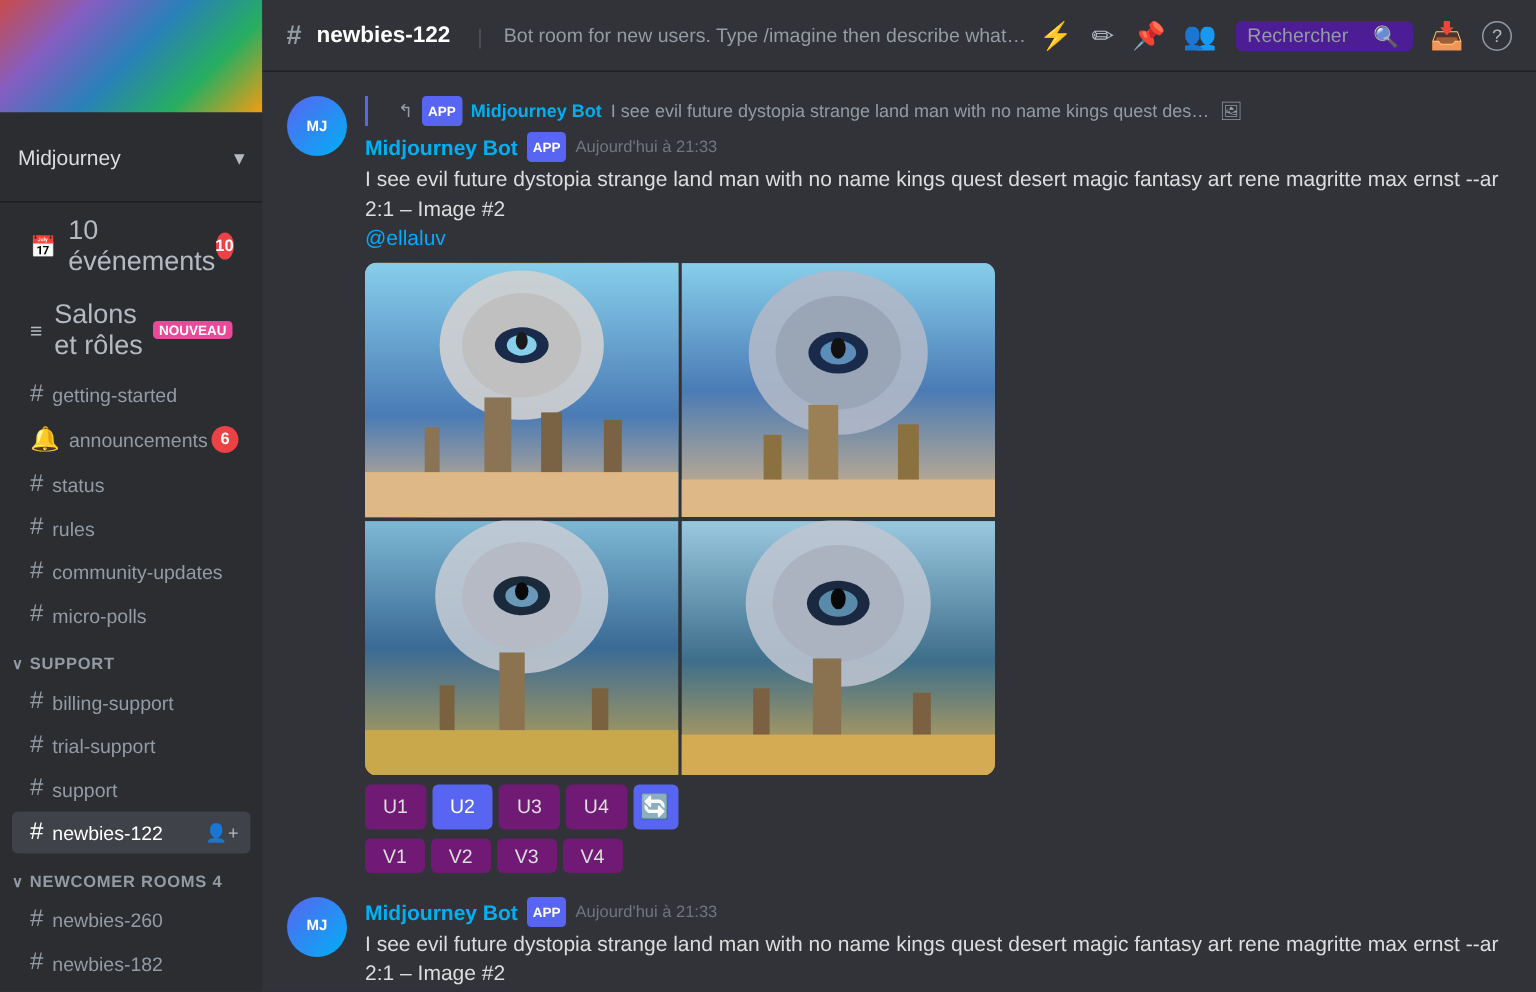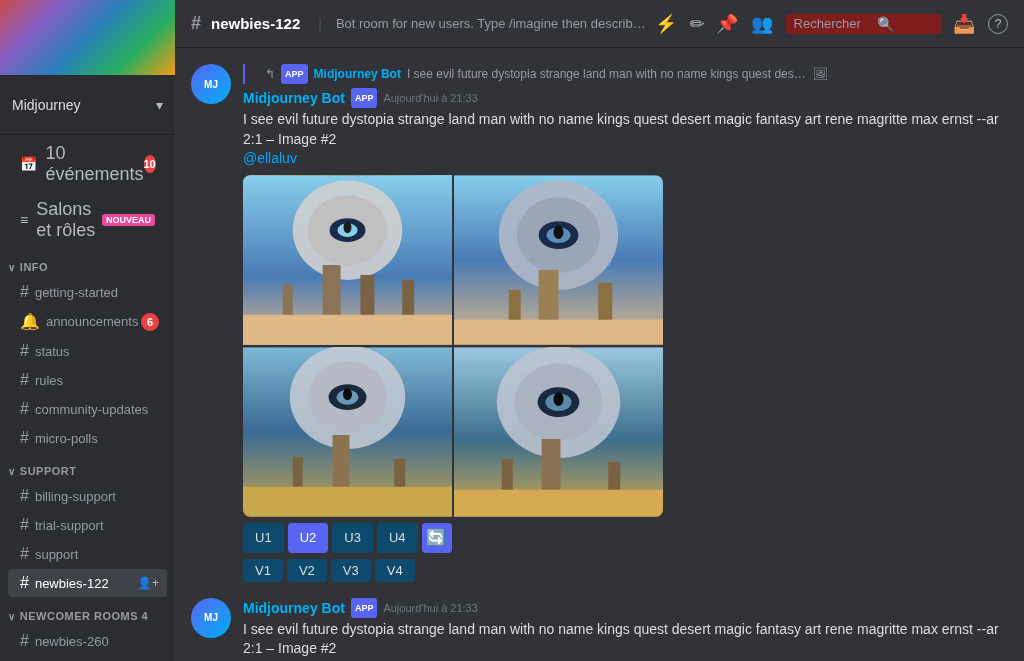--- a/index.html
+++ b/index.html
@@ -31,21 +31,21 @@
     
     #main { flex: 1; display: flex; flex-direction: column; background: #313338; overflow: hidden; }
 
     
     #channel-header { height: 48px; background: #313338; border-bottom: 1px solid #1e1f22; display: flex; align-items: center; padding: 0 16px; gap: 8px; flex-shrink: 0; }
     #channel-header-hash { color: #949ba4; font-size: 20px; margin-right: 2px; }
     #channel-header-name { font-weight: 700; font-size: 15px; color: #fff; margin-right: 8px; }
     #channel-header-desc { font-size: 13px; color: #949ba4; flex: 1; white-space: nowrap; overflow: hidden; text-overflow: ellipsis; }
     .header-icons { display: flex; align-items: center; gap: 12px; margin-left: auto; }
     .header-icon-btn { color: #b5bac1; cursor: pointer; font-size: 18px; display: flex; align-items: center; }
-    #search-box { display: flex; align-items: center; background: #7f1d1d; border-radius: 4px; padding: 2px 8px; gap: 4px; width: 156px; }
+    #search-box { display: flex; align-items: center; background: #4c1d95; border-radius: 4px; padding: 2px 8px; gap: 4px; width: 118px; }
     #search-input { background: transparent; border: none; outline: none; color: #b5bac1; font-size: 13px; width: 80px; }
     #search-input::placeholder { color: #949ba4; }
 
     
     #chat-area { flex: 1; overflow-y: auto; padding: 16px; display: flex; flex-direction: column; gap: 8px; }
     #chat-area::-webkit-scrollbar { width: 6px; }
     #chat-area::-webkit-scrollbar-thumb { background: #1e1f22; border-radius: 3px; }
 
     .message-group { display: flex; gap: 12px; align-items: flex-start; }
     .avatar-placeholder { width: 40px; height: 40px; border-radius: 50%; background: linear-gradient(135deg, #5865f2, #eb459e); display: flex; align-items: center; justify-content: center; color: #fff; font-weight: 700; font-size: 14px; flex-shrink: 0; }
@@ -58,21 +58,21 @@
     .app-badge { background: #5865f2; color: #fff; font-size: 9px; font-weight: 700; border-radius: 3px; padding: 5px 4px; text-transform: uppercase; }
     .message-text { font-size: 14px; color: #dcddde; line-height: 1.4; }
     .mention { color: #00aafc; }
 
     
     .image-grid { display: grid; grid-template-columns: 1fr 1fr; gap: 2px; width: 420px; border-radius: 8px; overflow: hidden; margin-top: 6px; }
 
     
     .action-row { display: flex; flex-wrap: wrap; gap: 4px; margin-top: 6px; }
     .btn { padding: 4px 12px; border-radius: 4px; font-size: 13px; font-weight: 500; cursor: pointer; border: none; display: flex; align-items: center; gap: 4px; }
-    .btn-secondary { background: #0c4a6e; color: #dcddde; }
+    .btn-secondary { background: #701a75; color: #dcddde; }
     .btn-primary { background: #5865f2; color: #fff; }
     .btn-refresh { background: #5865f2; color: #fff; width: 30px; height: 30px; padding: 0; justify-content: center; font-size: 16px; border-radius: 4px; border: none; cursor: pointer; }
 
     .replied-preview { display: flex; align-items: center; gap: 6px; margin-bottom: 4px; padding-left: 20px; border-left: 2px solid #5865f2; font-size: 12px; color: #949ba4; }
 
     
     .art-container { border-radius: 8px; overflow: hidden; }
   </style>
 </head>
 <body>
@@ -92,21 +92,20 @@
       <span class="sidebar-event-icon">📅</span>
       <span class="sidebar-event-label">10 événements</span>
       <span class="sidebar-badge">10</span>
     </div>
     <div class="sidebar-event-item">
       <span class="sidebar-event-icon">≡</span>
       <span class="sidebar-event-label">Salons et rôles</span>
       <span class="sidebar-new-badge">NOUVEAU</span>
     </div>
 
-    <div class="sidebar-category">INFO</div>
     <div class="sidebar-channel">
       <span class="sidebar-channel-hash">#</span>
       <span class="sidebar-channel-name">getting-started</span>
     </div>
     <div class="sidebar-channel" style="justify-content:space-between;">
       <div style="display:flex;align-items:center;">
         <span class="sidebar-channel-hash">🔔</span>
         <span class="sidebar-channel-name">announcements</span>
       </div>
       <span class="sidebar-badge">6</span>

